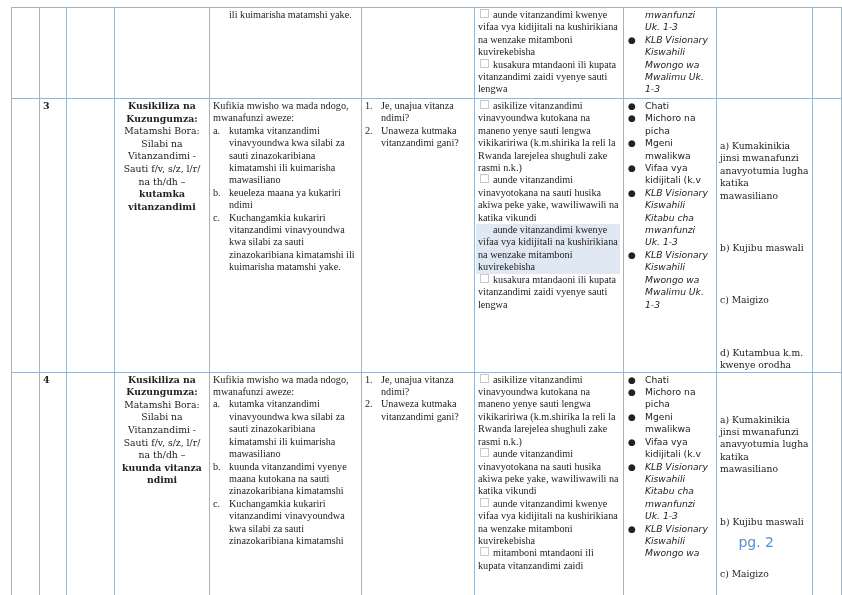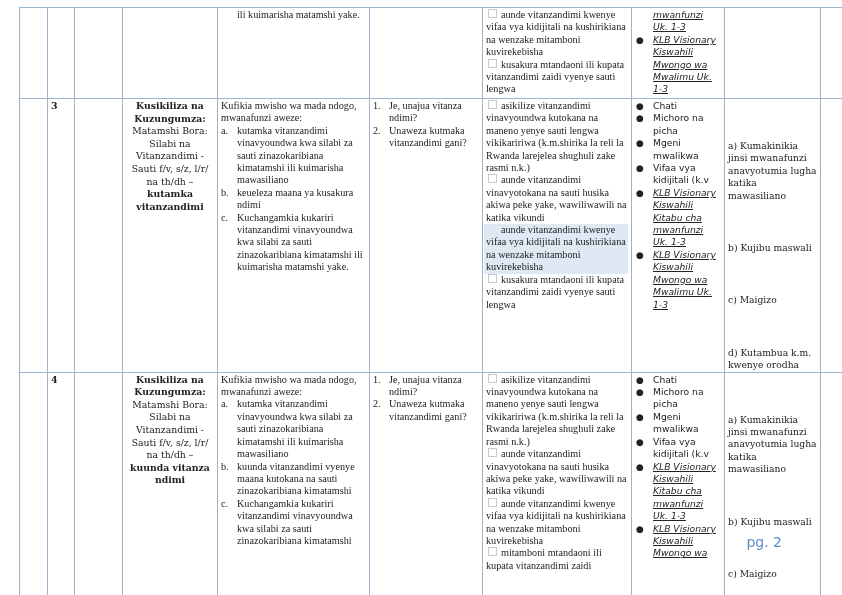--- a/index.html
+++ b/index.html
@@ -1,17 +1,17 @@
 <!DOCTYPE html>
 <html><head>
 <meta charset="utf-8">
 <style>
   html, body { margin: 0; padding: 0; background: #ffffff; }
   body { width: 842px; height: 595px; position: relative; overflow: hidden; }
-  .page { position: absolute; left: 12px; top: 0; width: 783px; height: 595px; background: #fff; }
+  .page { position: absolute; left: 4px; top: 0; width: 783px; height: 595px; background: #fff; }
   table.scheme {
     position: absolute; left: 7px; top: 7px;
     border-collapse: collapse; table-layout: fixed;
     width: 830px;
   }
   table.scheme td {
     border: 1px solid #9db5cc;
     vertical-align: top;
     padding: 1px 3px 0 3px;
     font-family: "Liberation Serif", serif;
@@ -38,21 +38,21 @@
 
   .act-item .box {
     display: inline-block; width: 7px; height: 7px;
     border: 1px solid #c9c9c9; margin-right: 4px; vertical-align: 0px;
     margin-left: 2px;
   }
 
   ul.res { margin: 0; padding: 0; list-style: none; }
   ul.res li { position: relative; padding-left: 18px; }
   ul.res li .bul { position: absolute; left: 1px; top: 0; font-size: 9px; }
-  ul.res li.it { font-style: italic; text-decoration: underline; }
+  ul.res li.it { font-style: italic; }
 
   .ass-line { display: block; margin-top: 40px; }
 
   .page-num {
     position: absolute; right: 13px; top: 534px;
     font-family: "DejaVu Sans", sans-serif; font-size: 14px; color: #5b8fc7;
   }
 </style>
 </head>
 <body>
@@ -101,21 +101,21 @@
       <td class="c-ls">3</td>
       <td></td>
       <td class="c-topic">
         <span class="topic-bold">Kusikiliza na Kuzungumza:</span><br>
         <span>Matamshi Bora: Silabi na Vitanzandimi -Sauti f/v, s/z, l/r/ na th/dh – </span><span class="topic-emph">kutamka vitanzandimi</span>
       </td>
       <td>
         <div>Kufikia mwisho wa mada ndogo, mwanafunzi aweze:</div>
         <ol class="alpha">
           <li><span class="mk">a.</span><span>kutamka vitanzandimi vinavyoundwa kwa silabi za sauti zinazokaribiana kimatamshi ili kuimarisha mawasiliano</span></li>
-          <li><span class="mk">b.</span><span>keueleza maana ya kusakura ndimi</span></li>
+          <li><span class="mk">b.</span><span>keueleza maana ya kukariri ndimi</span></li>
           <li><span class="mk">c.</span><span>Kuchangamkia kukariri vitanzandimi vinavyoundwa kwa silabi za sauti zinazokaribiana kimatamshi ili kuimarisha matamshi yake.</span></li>
         </ol>
       </td>
       <td>
         <ol class="num">
           <li><span class="mk">1.</span><span>Je, unajua vitanza ndimi?</span></li>
           <li><span class="mk">2.</span><span>Unaweza kutmaka vitanzandimi gani?</span></li>
         </ol>
       </td>
       <td>

